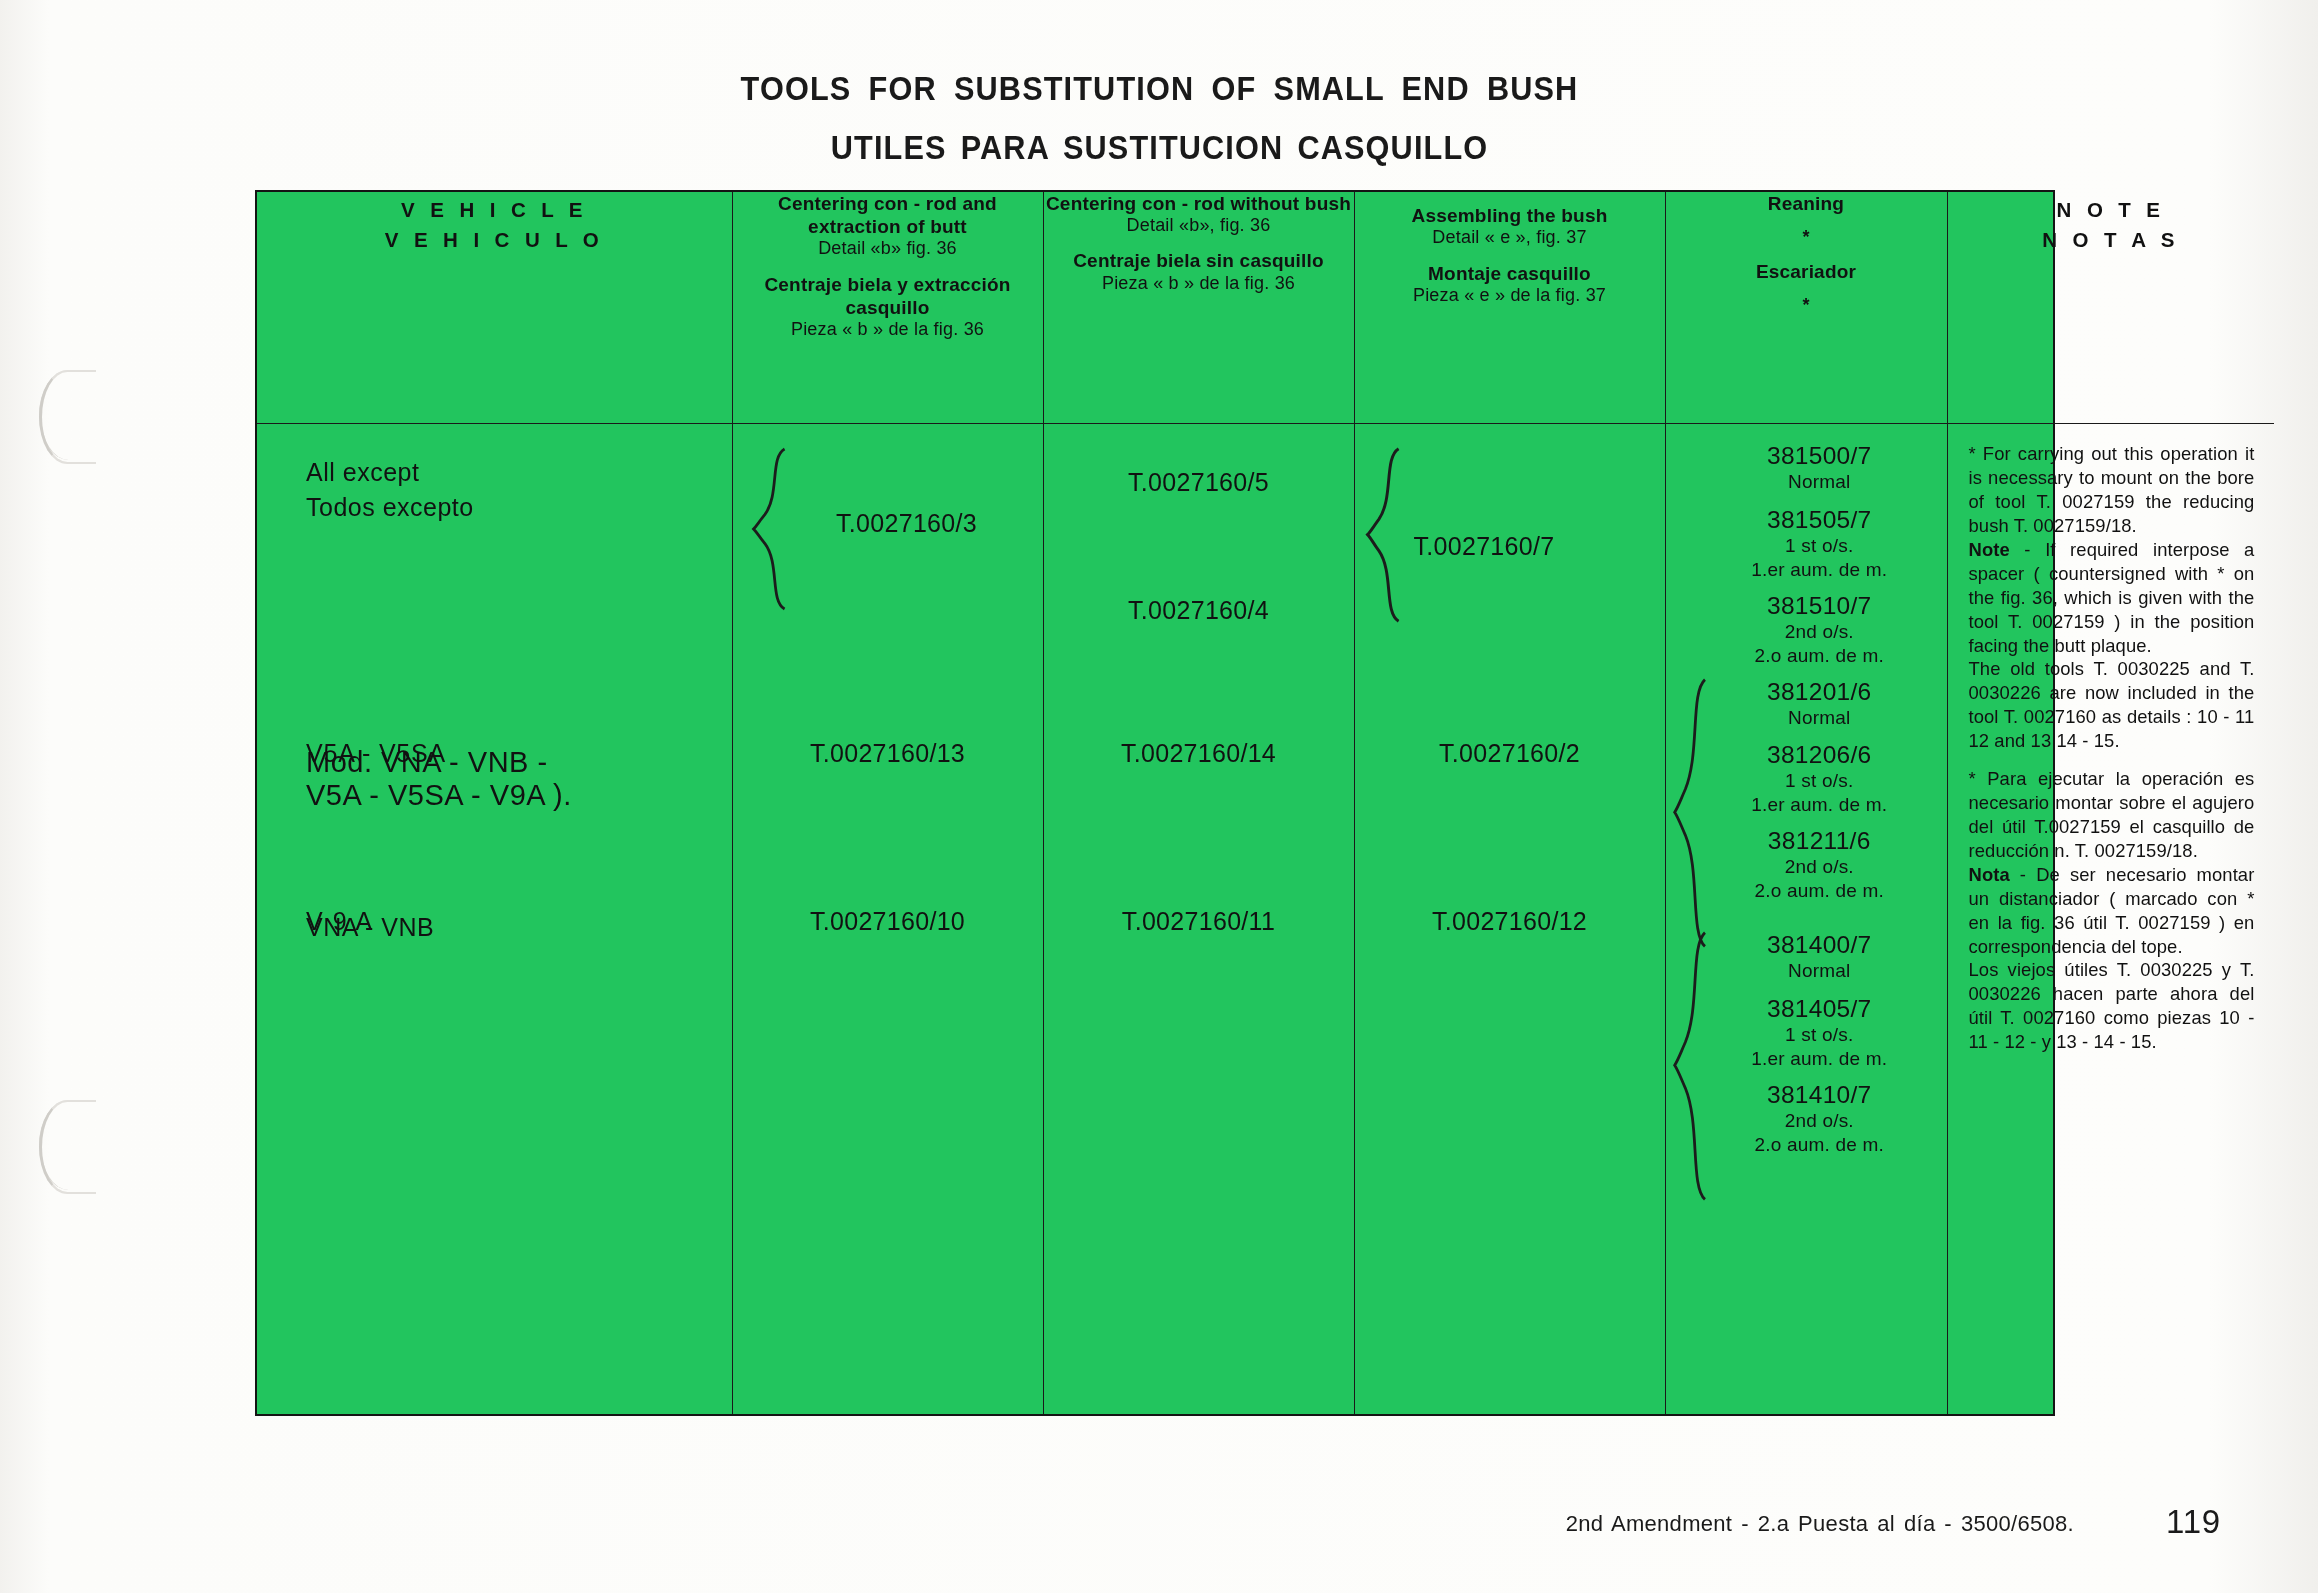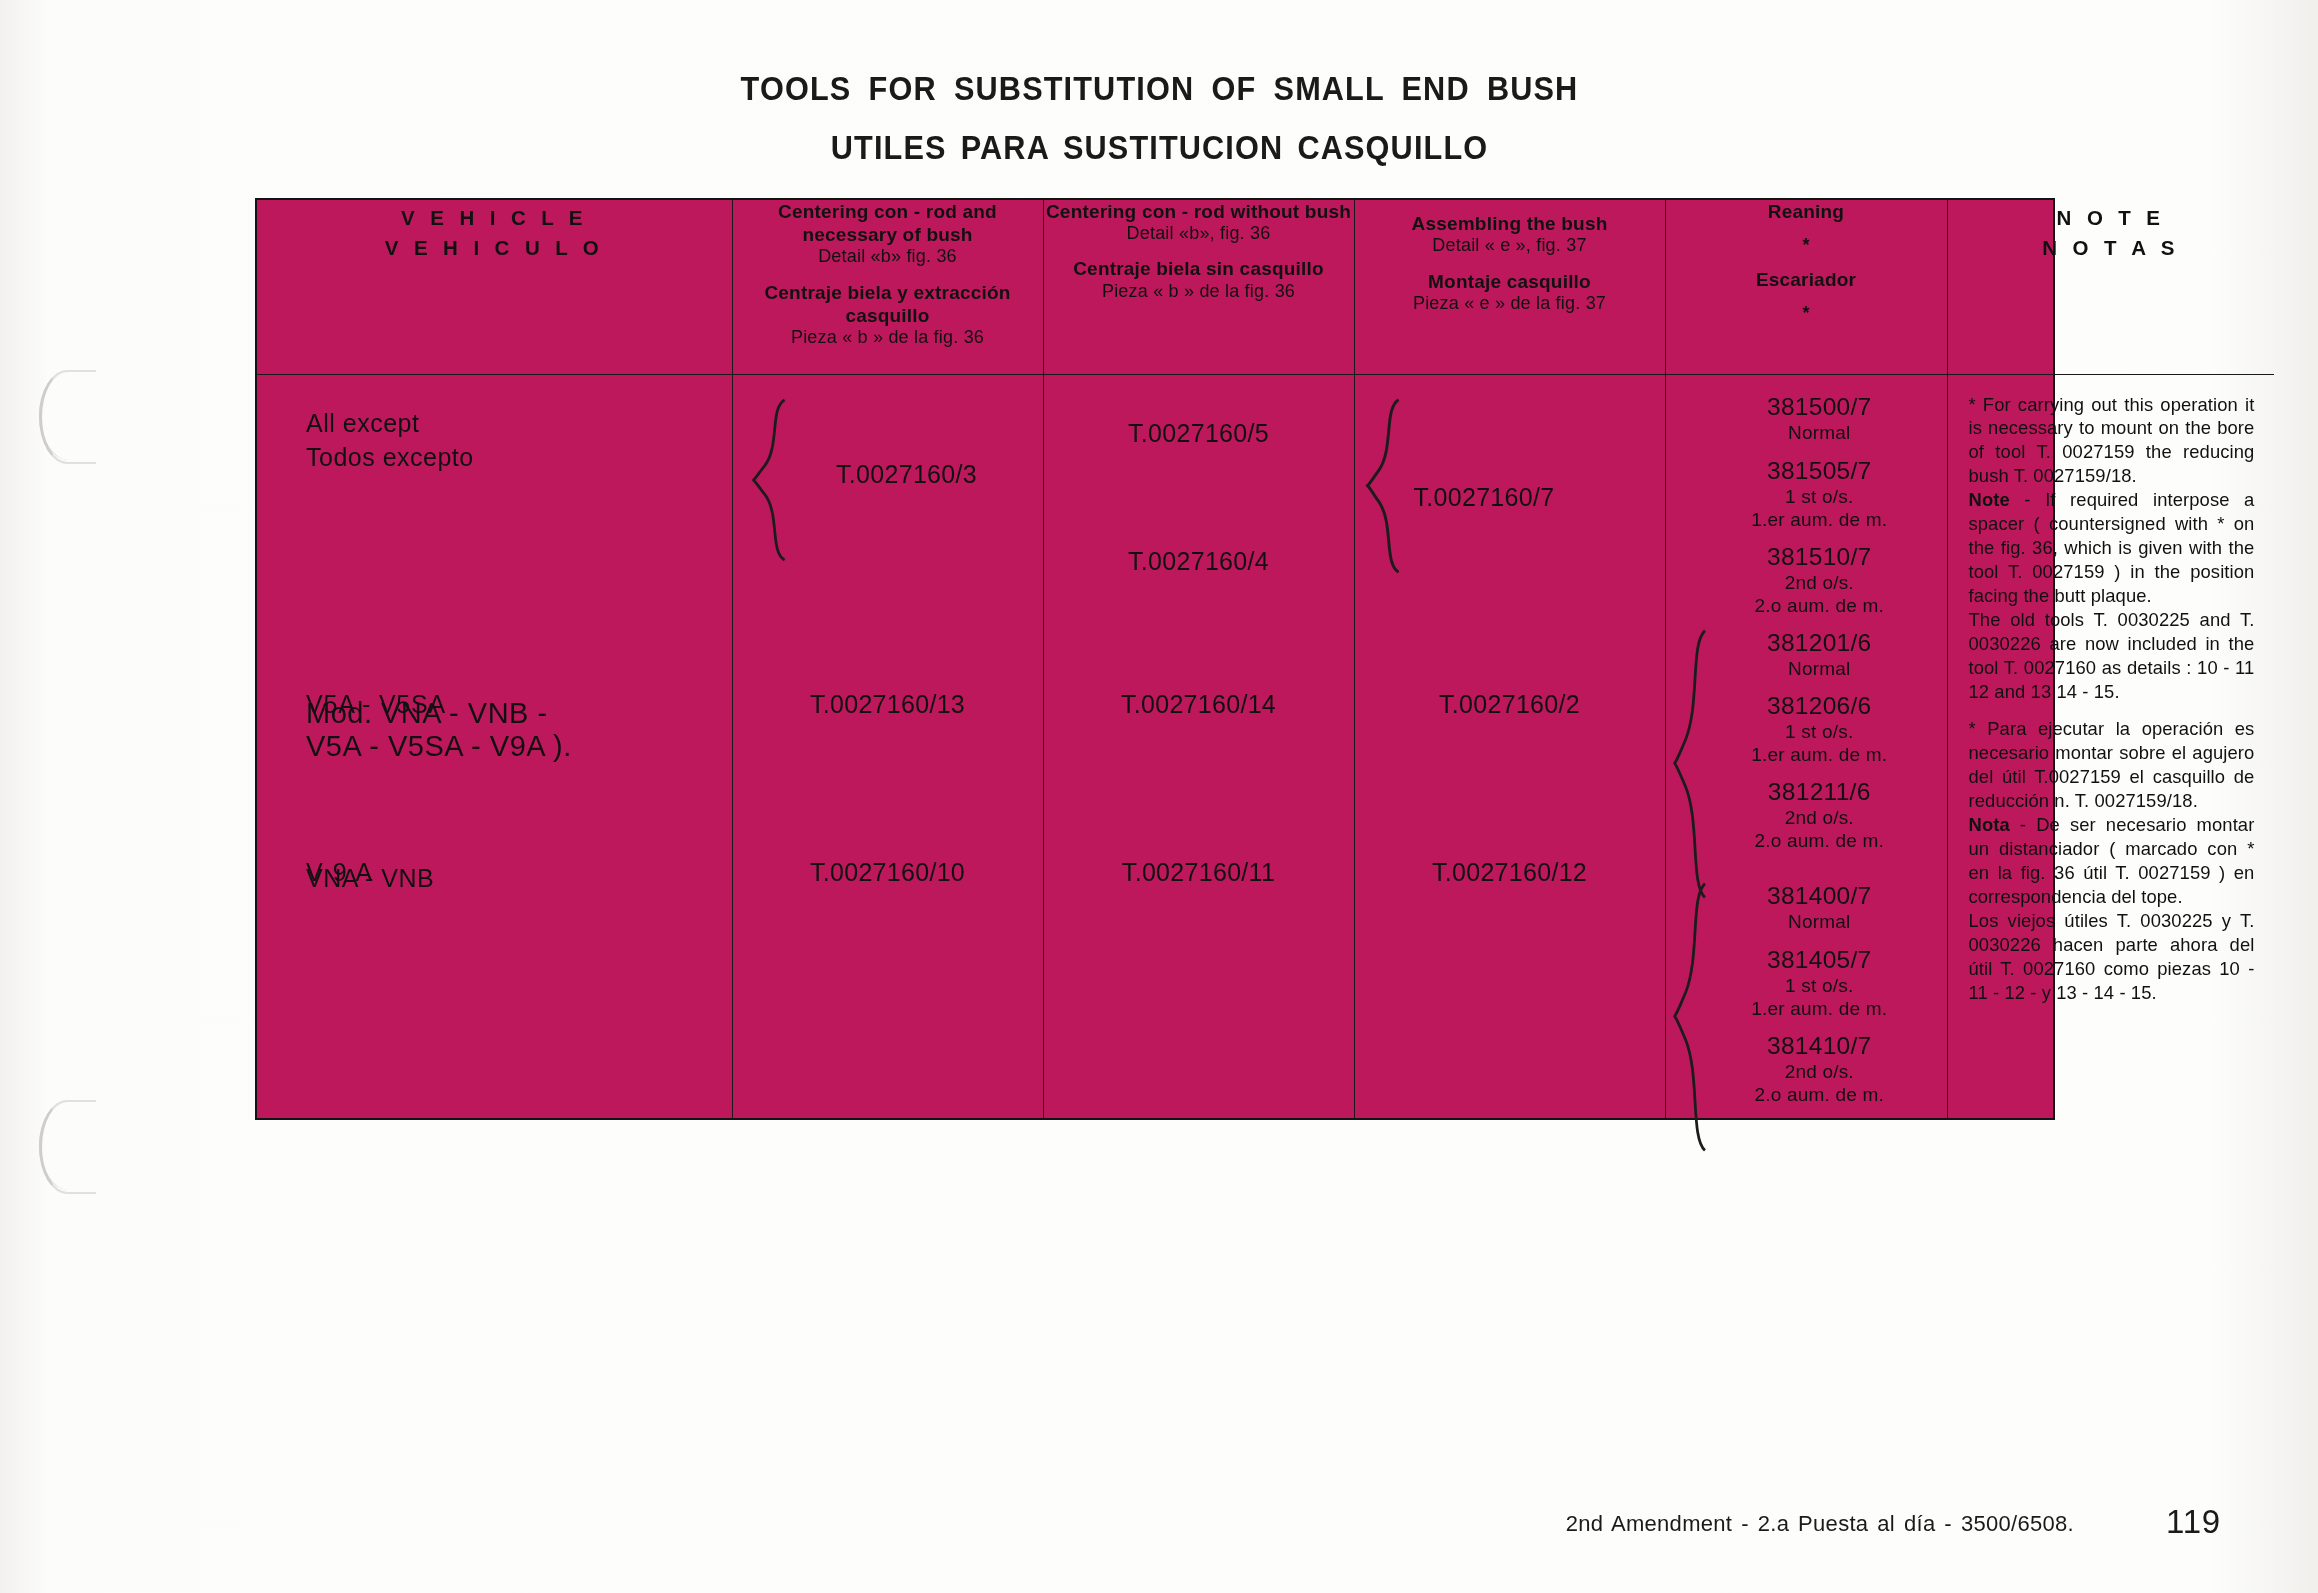--- a/index.html
+++ b/index.html
@@ -67,26 +67,26 @@
   }
   .title-es {
     font-size: 33px;
     word-spacing: 4.9px;
   }
 
   
   .table-wrap {
     position: absolute;
     left: 255px;
-    top: 198px;
+    top: 190px;
     width: 1800px;
-    height: 922px;
+    height: 1226px;
     border: 2.5px solid #141414;
     box-sizing: border-box;
-    background: #be185d;
+    background: #22c55e;
   }
   table.main {
     width: 100%;
     height: 100%;
     border-collapse: collapse;
     table-layout: fixed;
   }
   table.main td, table.main th {
     border: 1.6px solid #1a1a1a;
     vertical-align: top;
@@ -278,21 +278,21 @@
   </colgroup>
 
   <tbody>
         <tr class="header-row">
     <th class="hd hd-vehicle c-first">
       <div class="vline">V E H I C L E</div>
       <div class="vline">V E H I C U L O</div>
     </th>
 
     <th class="hd">
-      <div class="bold">Centering con -  rod and necessary of bush</div>
+      <div class="bold">Centering con -  rod and extraction of butt</div>
       <div class="light">Detail «b»  fig. 36</div>
       <div class="gap"></div>
       <div class="bold">Centraje biela y extracción casquillo</div>
       <div class="light">Pieza « b »  de la fig. 36</div>
     </th>
 
     <th class="hd">
       <div class="bold">Centering con - rod without bush</div>
       <div class="light">Detail «b», fig. 36</div>
       <div class="gap"></div>

